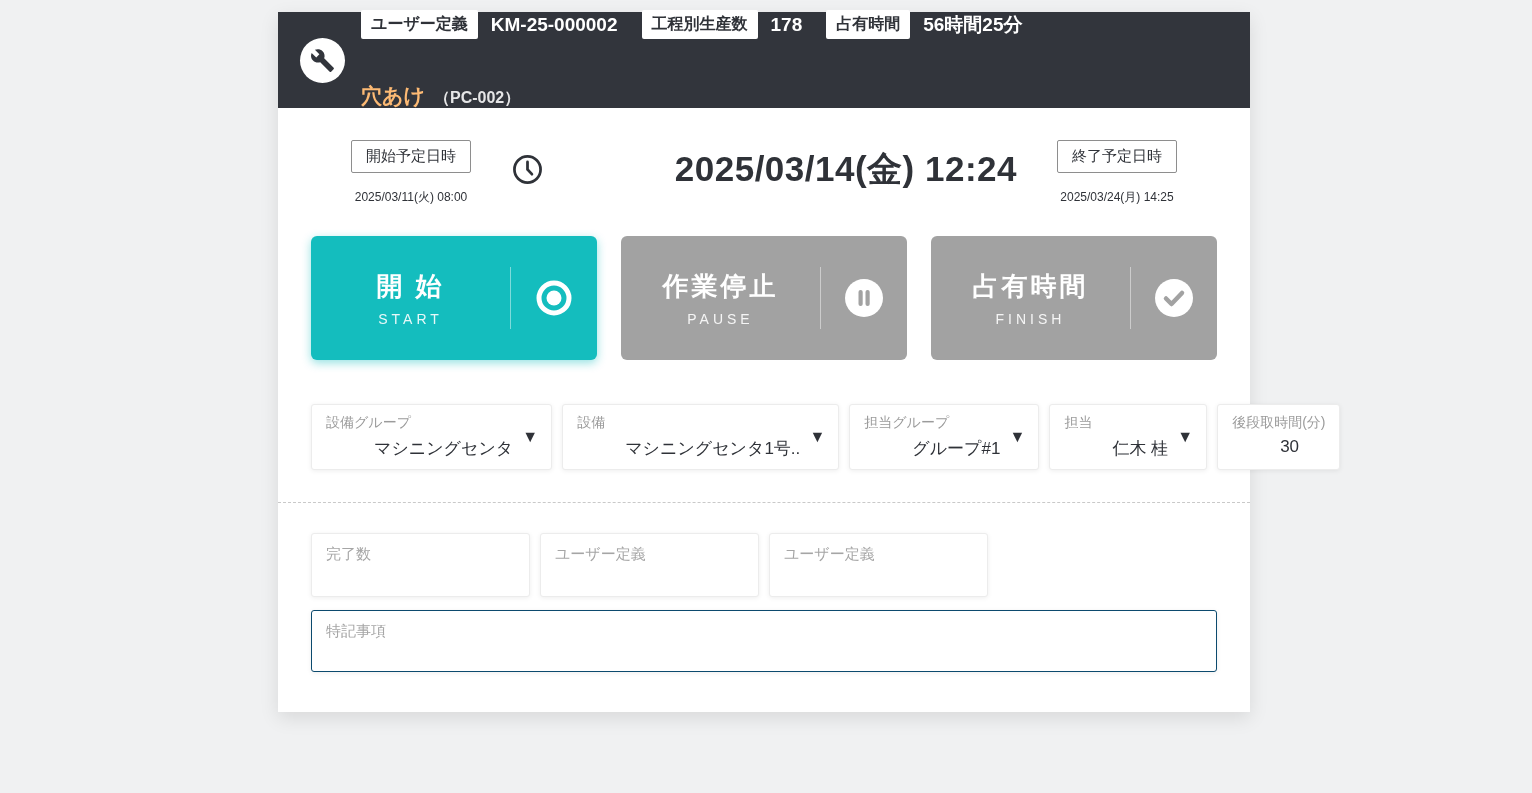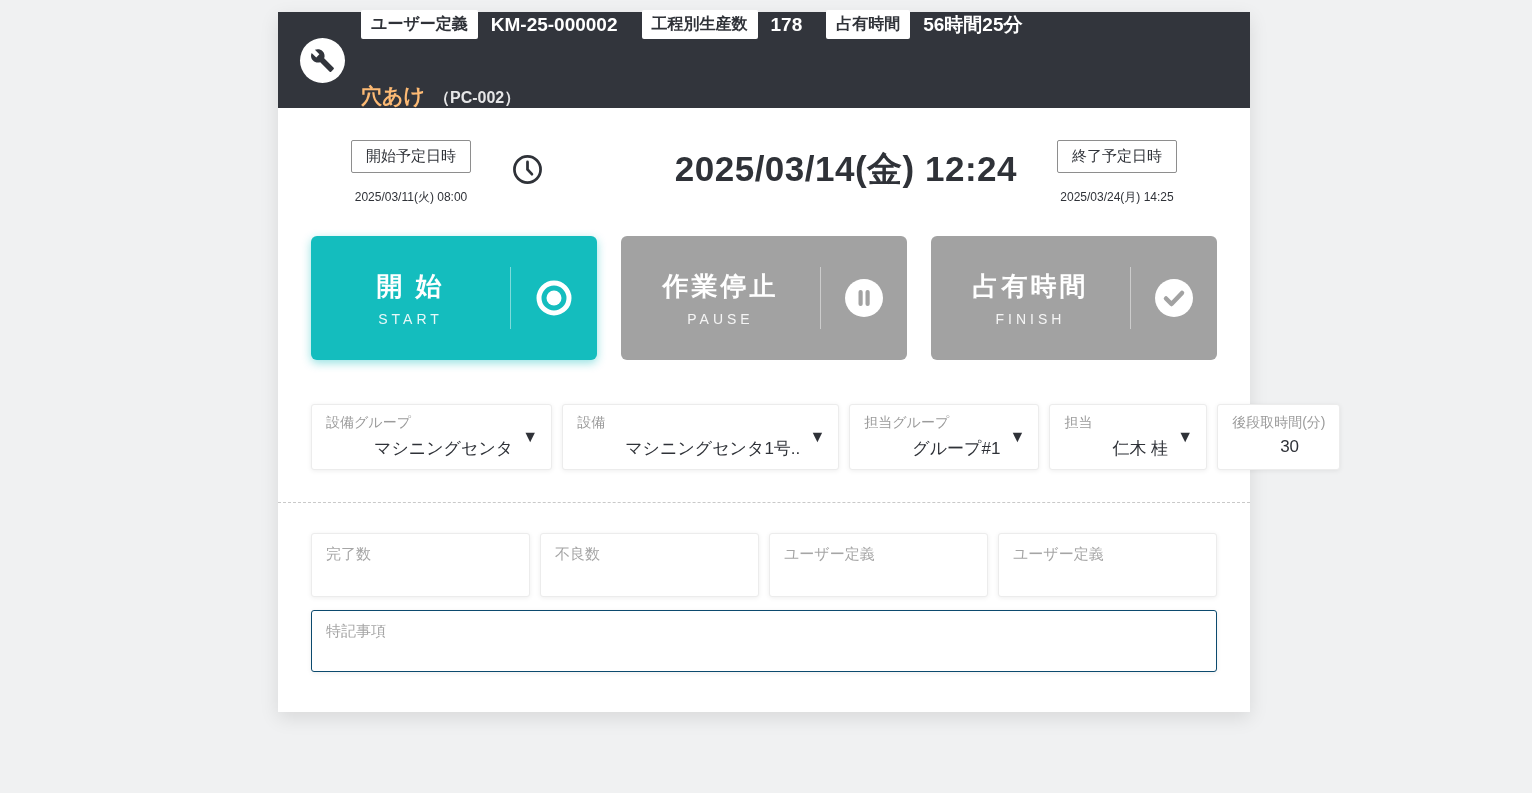--- a/index.html
+++ b/index.html
@@ -245,28 +245,25 @@
       </div>
     </div>
 
     <div class="section-divider"></div>
 
     <div class="results-grid">
       <div class="input-field">
         <span class="placeholder-label">完了数</span>
       </div>
       <div class="input-field">
-        <span class="placeholder-label">不良数</span>
+        <span class="placeholder-label">ユーザー定義</span>
       </div>
       <div class="input-field">
         <span class="placeholder-label">ユーザー定義</span>
       </div>
-      <div class="input-field">
-        <span class="placeholder-label">ユーザー定義</span>
-      </div>
     </div>
 
     <div class="notes-field">
       <span class="placeholder-label">特記事項</span>
     </div>
 
   </div>
 </div>
 
 </body></html>

